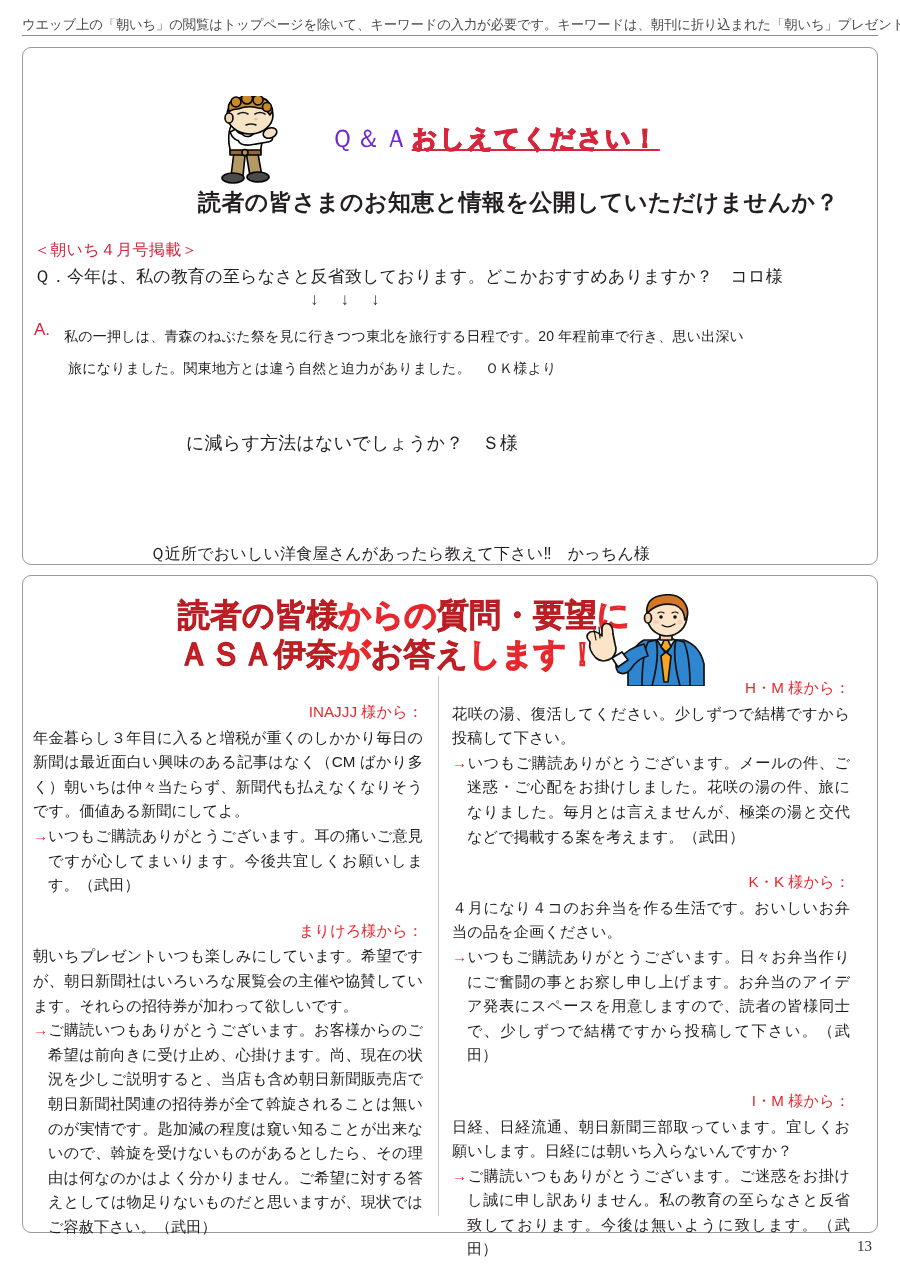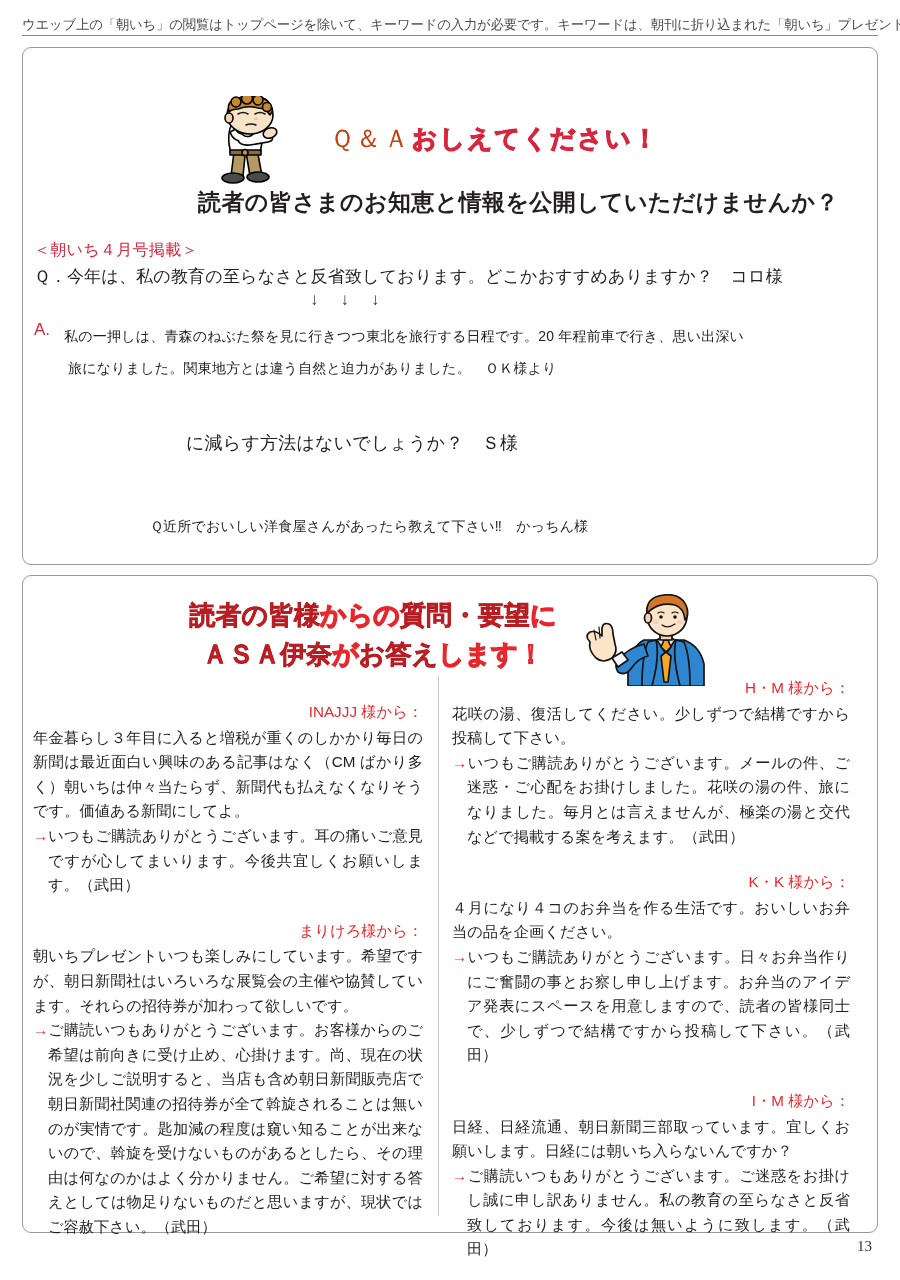--- a/index.html
+++ b/index.html
@@ -53,30 +53,31 @@
   .qa-title {
     position: absolute;
     left: 330px;
     top: 122px;
     font-size: 25px;
     font-weight: bold;
     letter-spacing: 1.5px;
     white-space: nowrap;
   }
   .qa-title .qa-red {
-    color: #c2410c;
+    color: #6d28d9;
     letter-spacing: 3px;
     font-family: Liberation Mono, monospace;
     font-weight: normal;
   }
   .qa-title .qa-outline {
     color: #7f1d1d;
     -webkit-text-stroke: 1.1px #d7263d;
     text-shadow: 0 0 0 #d7263d;
     letter-spacing: 2px;
+    text-decoration: underline;
   }
   .qa-sub {
     position: absolute;
     left: 198px;
     top: 187px;
     font-size: 23px;
     font-weight: bold;
     letter-spacing: 0.4px;
     white-space: nowrap;
   }
@@ -134,32 +135,32 @@
     left: 164px;
     top: 425px;
     font-size: 18px;
     line-height: 36px;
     letter-spacing: 0.2px;
   }
   .qa-q2 .l2 { display: block; margin-left: 22px; }
   .qa-q3 {
     position: absolute;
     left: 150px;
-    top: 518px;
-    font-size: 14px;
+    top: 544px;
+    font-size: 16px;
     letter-spacing: 0.2px;
     white-space: nowrap;
   }
 
   
   .asa-title {
     position: absolute;
     left: 178px;
     top: 596px;
-    font-size: 26px;
+    font-size: 32px;
     font-weight: bold;
     line-height: 39px;
     text-align: center;
     width: 390px;
     white-space: nowrap;
   }
   .t-red-fill {
     color: #e8272c;
     -webkit-text-stroke: 0.7px #b51d22;
   }

